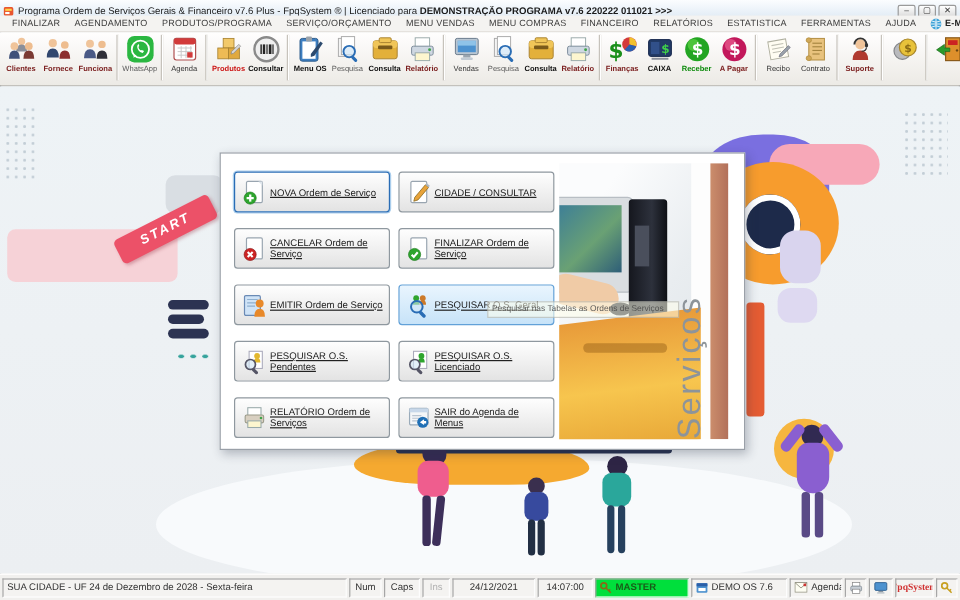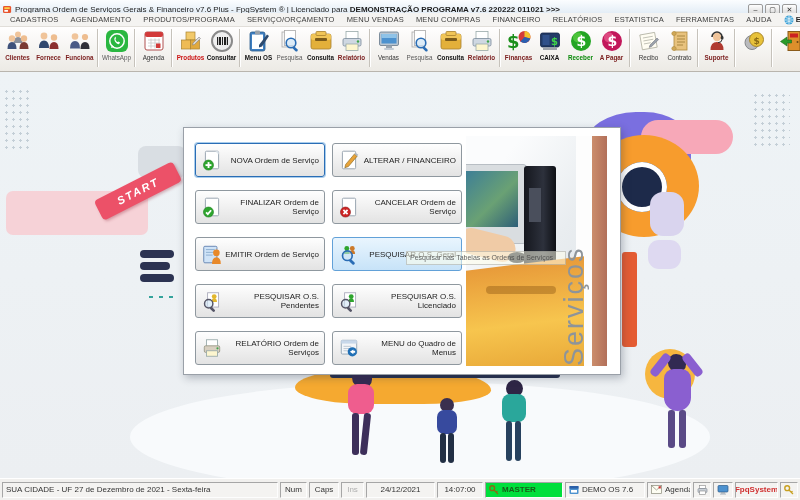--- a/index.html
+++ b/index.html
@@ -46,21 +46,21 @@
   .prs{position:absolute;}
   .prs div{position:absolute;}
   
   .dialog{position:absolute;left:183px;top:127px;width:436px;height:246px;background:#fff;
     border:1px solid #9aa0a8;box-shadow:2px 3px 8px rgba(40,50,70,.30),0 0 0 1px #fff inset;z-index:5;}
   .dlg-grid{position:absolute;left:11px;top:15px;display:grid;grid-template-columns:130px 130px;
     grid-auto-rows:34px;gap:13px 7px;}
   .dbtn{display:flex;align-items:center;box-sizing:border-box;height:34px;
     background:linear-gradient(#fefefe,#e3e3e3);border:1px solid #8f989f;border-radius:3px;
     padding:0 3px 0 5px;cursor:default;}
-  .dbtn .dlabel{flex:1;text-align:right;font-size:8px;color:#222;line-height:9px;padding:0 2px;}
+  .dbtn .dlabel{flex:1;text-align:left;font-size:8px;color:#222;line-height:9px;padding:0 2px;text-decoration:underline;}
   .dbtn.focused{border:1px solid #2a6db5;box-shadow:0 0 0 1px #a9cdec;}
   .dbtn.highlighted{background:linear-gradient(#e9f5fe,#c7e3f8);border:1px solid #62a1d8;}
   .dbtn svg{flex:none;}
   
   .side-panel{position:absolute;left:282px;top:8px;width:141px;height:230px;overflow:hidden;background:#fdfdfd;}
   .sp{position:absolute;}
   .vertical-word{position:absolute;right:17px;top:0;height:100%;display:flex;align-items:center;
     writing-mode:vertical-rl;transform:rotate(180deg);font-size:27px;color:#8d949a;
     letter-spacing:2px;font-family:"Liberation Sans",sans-serif;}
   .salmon-strip{position:absolute;right:0;top:0;width:15px;height:100%;
@@ -93,21 +93,21 @@
     </svg>
     <div class="title-text"><span>Programa Ordem de Serviços Gerais &amp; Financeiro v7.6 Plus - FpqSystem ® | Licenciado para </span><b>DEMONSTRAÇÃO PROGRAMA v7.6 220222 011021 &gt;&gt;&gt;</b></div>
     <div class="win-controls">
       <div class="win-btn">–</div>
       <div class="win-btn">▢</div>
       <div class="win-btn">✕</div>
     </div>
   </div>
 
   <div class="menubar">
-    <span class="menu-item">CADASTROS</span>
+    <span class="menu-item">FINALIZAR</span>
     <span class="menu-item">AGENDAMENTO</span>
     <span class="menu-item">PRODUTOS/PROGRAMA</span>
     <span class="menu-item">SERVIÇO/ORÇAMENTO</span>
     <span class="menu-item">MENU VENDAS</span>
     <span class="menu-item">MENU COMPRAS</span>
     <span class="menu-item">FINANCEIRO</span>
     <span class="menu-item">RELATÓRIOS</span>
     <span class="menu-item">ESTATISTICA</span>
     <span class="menu-item">FERRAMENTAS</span>
     <span class="menu-item">AJUDA</span>
@@ -443,39 +443,39 @@
         </svg>
         <span class="dlabel">NOVA Ordem de Serviço</span>
       </div>
 
       <div class="dbtn">
         <svg width="22" height="22" viewBox="0 0 20 20">
           <rect x="4" y="2" width="12" height="16" rx="1" fill="#fff" stroke="#99a5b0" stroke-width=".9"></rect>
           <path d="M7 14 L15 4.5 l2.4 2 L9.4 16 l-3.2 1 z" fill="#e8a33a" stroke="#8a6a20" stroke-width=".6"></path>
           <path d="M15 4.5 l2.4 2 1-1.2 -2.4-2 z" fill="#b0b8c0"></path>
         </svg>
-        <span class="dlabel">ALTERAR / FINANCEIRO</span>
+        <span class="dlabel">CIDADE / CONSULTAR</span>
+      </div>
+
+      <div class="dbtn">
+        <svg width="22" height="22" viewBox="0 0 20 20">
+          <rect x="4" y="2" width="12" height="16" rx="1" fill="#fff" stroke="#99a5b0" stroke-width=".9"></rect>
+          <circle cx="6.8" cy="14.6" r="4.6" fill="#cc2424" stroke="#8a1414" stroke-width=".5"></circle>
+          <path d="M4.9 12.7 l3.8 3.8 M8.7 12.7 l-3.8 3.8" stroke="#fff" stroke-width="1.6"></path>
+        </svg>
+        <span class="dlabel">CANCELAR Ordem de Serviço</span>
       </div>
 
       <div class="dbtn">
         <svg width="22" height="22" viewBox="0 0 20 20">
           <rect x="4" y="2" width="12" height="16" rx="1" fill="#fff" stroke="#99a5b0" stroke-width=".9"></rect>
           <circle cx="6.8" cy="14.6" r="4.6" fill="#2ea52e" stroke="#1a7a1a" stroke-width=".5"></circle>
           <path d="M4.6 14.8 l1.6 1.7 3-3.6" fill="none" stroke="#fff" stroke-width="1.6"></path>
         </svg>
         <span class="dlabel">FINALIZAR Ordem de Serviço</span>
-      </div>
-
-      <div class="dbtn">
-        <svg width="22" height="22" viewBox="0 0 20 20">
-          <rect x="4" y="2" width="12" height="16" rx="1" fill="#fff" stroke="#99a5b0" stroke-width=".9"></rect>
-          <circle cx="6.8" cy="14.6" r="4.6" fill="#cc2424" stroke="#8a1414" stroke-width=".5"></circle>
-          <path d="M4.9 12.7 l3.8 3.8 M8.7 12.7 l-3.8 3.8" stroke="#fff" stroke-width="1.6"></path>
-        </svg>
-        <span class="dlabel">CANCELAR Ordem de Serviço</span>
       </div>
 
       <div class="dbtn">
         <svg width="22" height="22" viewBox="0 0 20 20">
           <rect x="2.5" y="3" width="12" height="15" rx="1" fill="#cfe3f7" stroke="#6a8ab5" stroke-width=".9"></rect>
           <path d="M4.5 6 h8 M4.5 8.5 h8 M4.5 11 h6" stroke="#8fb0d0" stroke-width=".9"></path>
           <circle cx="14" cy="9" r="3" fill="#e8892a"></circle>
           <path d="M10 19 q0-6 4-6 t4 6 z" fill="#e8892a"></path>
         </svg>
         <span class="dlabel">EMITIR Ordem de Serviço</span>
@@ -526,21 +526,21 @@
       </div>
 
       <div class="dbtn">
         <svg width="22" height="22" viewBox="0 0 20 20">
           <rect x="3" y="3" width="14" height="12.5" rx="1" fill="#f4f6f8" stroke="#9aabba" stroke-width=".9"></rect>
           <rect x="3" y="3" width="14" height="3" fill="#c8d8ea"></rect>
           <path d="M5 8.5 h7 M5 10.5 h7 M5 12.5 h5" stroke="#b8c4d0" stroke-width=".8"></path>
           <circle cx="13" cy="13.5" r="4.2" fill="#1f6fb5"></circle>
           <path d="M10.8 13.5 l3.2-2.2 v1.3 h1.6 v1.8 h-1.6 v1.3 z" fill="#fff"></path>
         </svg>
-        <span class="dlabel">MENU do Quadro de Menus</span>
+        <span class="dlabel">SAIR do Agenda de Menus</span>
       </div>
     </div>
 
     <div class="side-panel">
       <div class="sp" style="left:0;top:0;width:110px;height:230px;background:linear-gradient(125deg,#fbfcfd 20%,#e9edf0 60%,#dfe5e9);"></div>
       <div class="sp" style="left:-6px;top:28px;width:66px;height:78px;background:#d9dde0;border-radius:5px;border:1px solid #b8bec4;"></div>
       <div class="sp" style="left:0px;top:35px;width:52px;height:56px;background:linear-gradient(135deg,#3e7f96,#6aa174 55%,#2e5e78);"></div>
       <div class="sp" style="left:58px;top:30px;width:32px;height:108px;background:linear-gradient(90deg,#15171e,#2d313c 60%,#0e1015);border-radius:3px;"></div>
       <div class="sp" style="left:63px;top:52px;width:12px;height:34px;background:#4a4f5c;"></div>
       <div class="sp" style="left:-8px;top:128px;width:126px;height:110px;background:linear-gradient(#e89b3a,#f7c54e 55%,#e8a838);transform:skewY(-7deg);"></div>
@@ -548,21 +548,21 @@
       <div class="sp" style="left:42px;top:116px;width:18px;height:11px;background:#20252e;border-radius:50%;"></div>
       <div class="sp" style="left:20px;top:150px;width:70px;height:8px;background:rgba(120,70,10,.35);border-radius:4px;"></div>
       <div class="vertical-word">Serviços</div>
       <div class="salmon-strip"></div>
     </div>
 
     <div class="tooltip">Pesquisar nas Tabelas as Ordens de Serviços</div>
   </div>
 
   <div class="statusbar">
-    <div class="spanel loc">SUA CIDADE - UF 27 de Dezembro de 2021 - Sexta-feira</div>
+    <div class="spanel loc">SUA CIDADE - UF 24 de Dezembro de 2028 - Sexta-feira</div>
     <div class="spanel" style="width:27px;">Num</div>
     <div class="spanel" style="width:30px;">Caps</div>
     <div class="spanel dim" style="width:23px;">Ins</div>
     <div class="spanel" style="width:69px;">24/12/2021</div>
     <div class="spanel" style="width:46px;">14:07:00</div>
     <div class="spanel master" style="width:78px;">
       <svg width="10" height="10" viewBox="0 0 10 10">
         <circle cx="3.2" cy="3.2" r="2.4" fill="none" stroke="#8a6a14" stroke-width="1.4"></circle>
         <path d="M5 5 l4 4 M7.3 7.3 l1.2-1.2" stroke="#8a6a14" stroke-width="1.3"></path>
       </svg>
@@ -591,21 +591,21 @@
         <rect x="2.5" y="6" width="6" height="3.5" fill="#fff" stroke="#888" stroke-width=".6"></rect>
       </svg>
     </div>
     <div class="spanel" style="width:20px;">
       <svg width="12" height="10" viewBox="0 0 12 10">
         <rect x="1" y="0.5" width="10" height="6.5" rx="1" fill="#4d92cf" stroke="#2a5a8a" stroke-width=".7"></rect>
         <rect x="4" y="7.5" width="4" height="1" fill="#8a95a0"></rect>
           <rect x="3" y="8.6" width="6" height="1" fill="#b0bac2"></rect>
       </svg>
     </div>
-    <div class="spanel fpq" style="width:43px;">FpqSystem</div>
+    <div class="spanel fpq" style="width:32px;font-family:Liberation Serif, serif;">FpqSystem</div>
     <div class="spanel" style="width:18px;">
       <svg width="10" height="10" viewBox="0 0 10 10">
         <circle cx="3.2" cy="3.2" r="2.4" fill="none" stroke="#c8a020" stroke-width="1.4"></circle>
         <path d="M5 5 l4 4 M7.3 7.3 l1.2-1.2" stroke="#c8a020" stroke-width="1.3"></path>
       </svg>
     </div>
   </div>
 
 </div>
 

